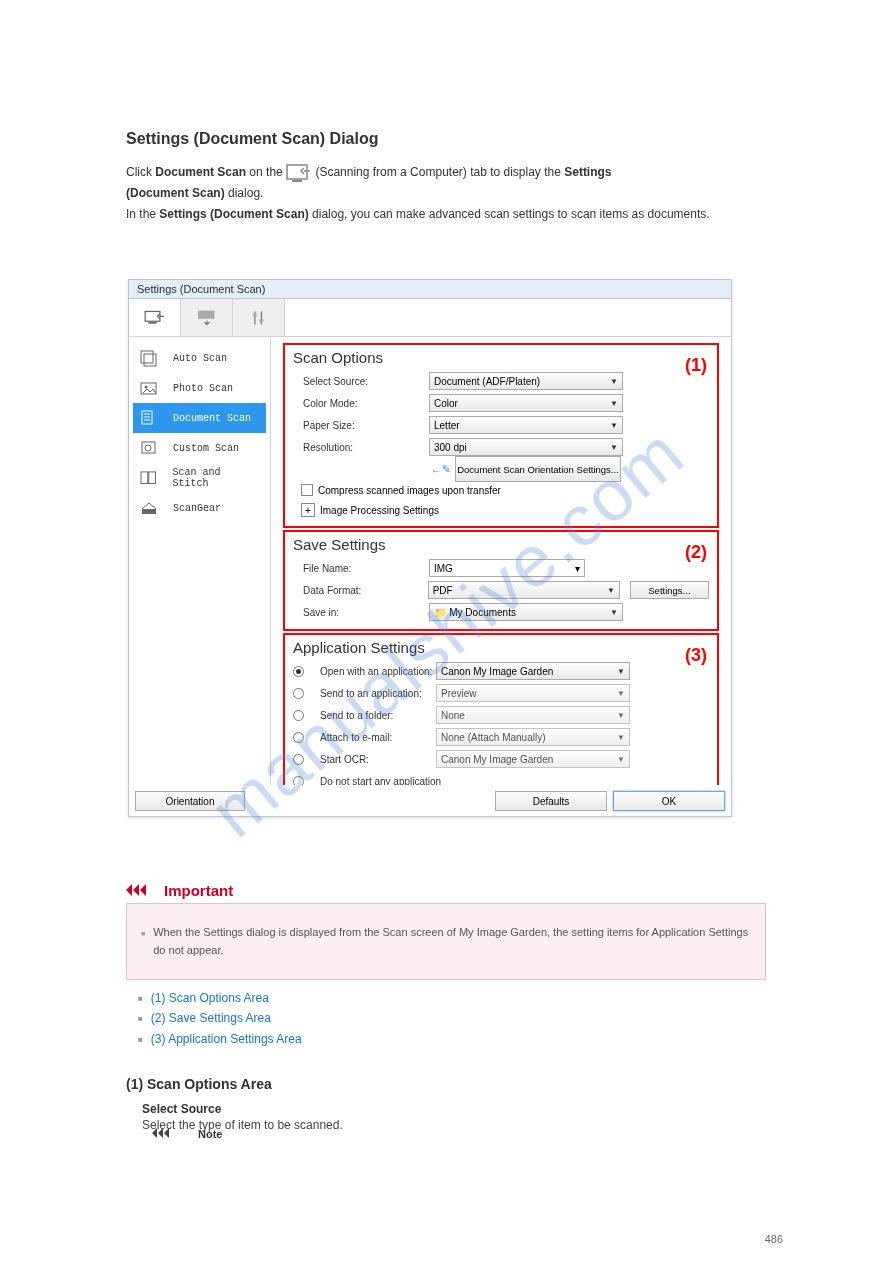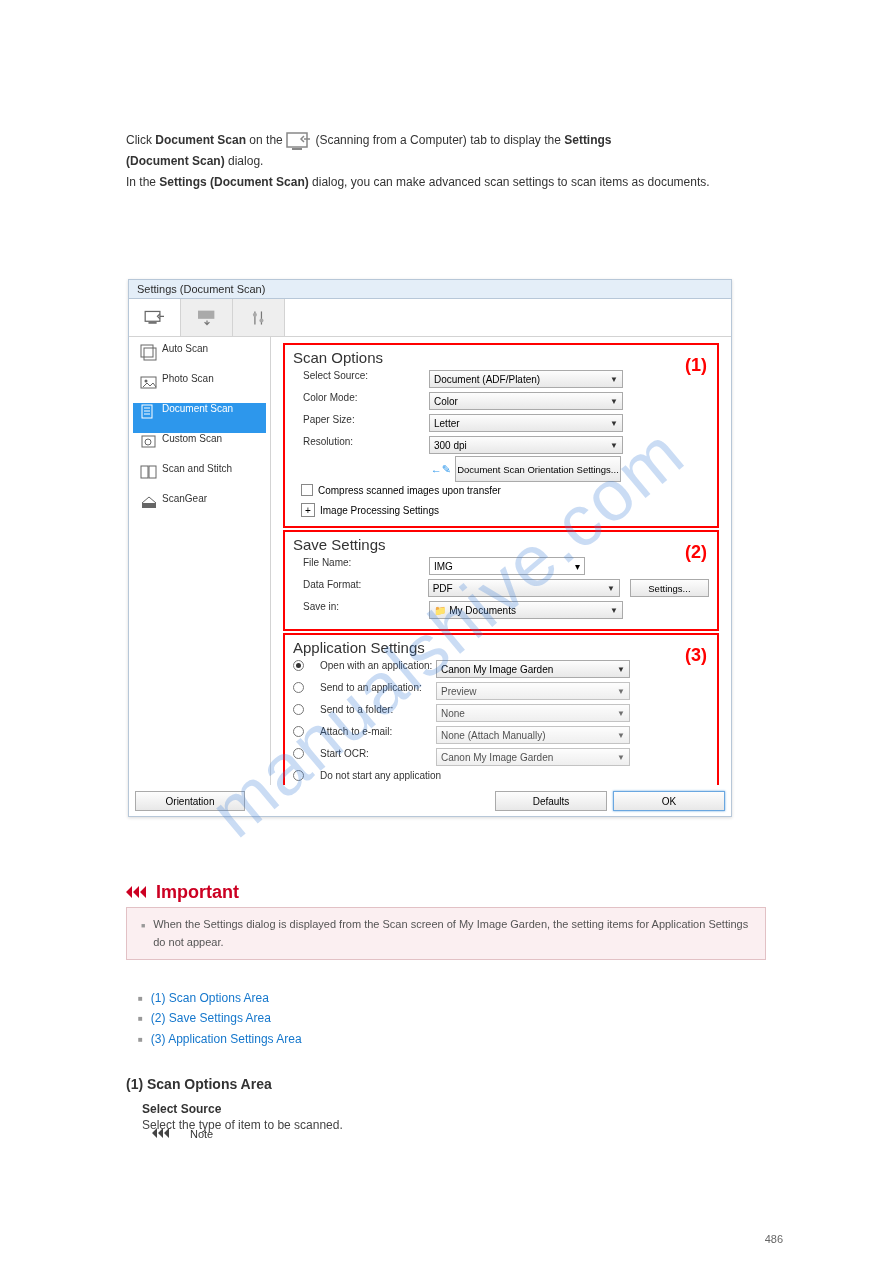--- a/index.html
+++ b/index.html
@@ -18,28 +18,28 @@
 .page-intro p.second { margin-top: 2px; }
 .dialog-img { position: absolute; top: 279px; left: 128px; width: 604px; height: 538px; border: 1px solid #b7c7d8; background: #fff; box-shadow: 0 1px 3px rgba(0,0,0,0.15); }
 .dialog-title { background: #e4eef8; border-bottom: 1px solid #b7c7d8; padding: 3px 8px; font-size: 11px; color: #2b2b2b; }
 .dialog-body { position: relative; height: calc(100% - 18px); }
 .tab-strip { display: flex; height: 38px; border-bottom: 1px solid #d3d3d3; }
 .tab-strip .tab { width: 52px; border-right: 1px solid #d3d3d3; display:flex; align-items:center; justify-content:center; }
 .tab.active { background: #fff; }
 .tab.inactive { background: #eee; }
 .tab svg { width: 24px; height: 18px; }
 .sidebar { position: absolute; top: 38px; left: 0; width: 142px; bottom: 32px; border-right: 1px solid #d3d3d3; padding: 6px 4px; }
-.sidebar-item { height: 30px; display:flex; align-items:flex-start; gap:3px; padding: 0 6px; font-size: 10px; color: #333; }
+.sidebar-item { height: 30px; display:flex; align-items:center; gap:14px; padding: 0 6px; font-size: 10px; color: #333; font-family: Liberation Mono, monospace; }
 .sidebar-item.selected { background: #2d97ec; color:#fff; }
 .sidebar-icon { width:20px; height:18px; display:inline-block; }
 .content { position:absolute; top:38px; left:142px; right:0; bottom:32px; padding: 6px 12px 4px 12px; overflow:hidden; }
 .red-section { border: 2px solid #f00; padding: 4px 8px 6px 8px; margin-bottom: 2px; position:relative; }
 .section-num { position:absolute; right:10px; top:10px; color:#f00; font-weight:bold; font-size:18px; }
 .section-title { font-size:15px; color:#333; margin-bottom: 4px; }
-.row { display:flex; height: 22px; margin-bottom: 0px; }
+.row { display:flex; align-items:center; height: 22px; margin-bottom: 0px; }
 .row .label { width: 136px; padding-left: 10px; font-size:10px; color:#333; }
 .select { width:194px; height:18px; border:1px solid #aaa; background: linear-gradient(#fdfdfd,#e8e8e8); font-size:10px; padding:1px 4px; display:flex; align-items:center; justify-content:space-between; }
 .select .arrow { font-size: 8px; color:#333; }
 .btn-wide { width:194px; height:26px; border:1px solid #aaa; background: linear-gradient(#fdfdfd,#e8e8e8); font-size:9.5px; text-align:center; display:flex; align-items:center; justify-content:center; }
 .small-icon-before { width:26px; display:flex; justify-content:flex-end; padding-right:4px; color:#2d97ec; font-size:11px; }
 .cb-row { display:flex; align-items:center; height:20px; padding-left:8px; font-size:10px; gap:5px; }
 .cb { width:12px; height:12px; border:1px solid #888; background:#fff; display:inline-block; }
 .plus-box { width:14px; height:14px; border:1px solid #888; display:flex; align-items:center; justify-content:center; font-size:10px; background:#fff; }
 .input { width:156px; height:18px; border:1px solid #aaa; background:#fff; font-size:10px; padding:1px 4px; display:flex; align-items:center; justify-content:space-between; }
 .btn-settings { width:80px; height:18px; margin-left:10px; border:1px solid #aaa; background: linear-gradient(#fdfdfd,#e8e8e8); font-size:9.5px; display:flex; align-items:center; justify-content:center; }
@@ -47,37 +47,37 @@
 .radio.checked::after { content:''; position:absolute; width:5px; height:5px; border-radius:50%; background:#333; top:2px; left:2px; }
 .dialog-footer { position:absolute; bottom:4px; left:6px; right:6px; height:24px; display:flex; align-items:center; }
 .btn-footer { height:20px; border:1px solid #aaa; background: linear-gradient(#fdfdfd,#e8e8e8); font-size:10px; display:flex; align-items:center; justify-content:center; }
 .btn-instr { width:110px; }
 .spacer { flex:1; }
 .btn-def { width:112px; margin-right:6px; }
 .btn-ok { width:112px; border-color:#6aa7e0; box-shadow:0 0 2px #6aa7e0; }
 .important-block { position:absolute; top:882px; left:126px; width:640px; }
 .important-arrow { height:12px; }
 .important-arrow svg { height:12px; }
-.important-title { color:#cc0022; font-weight:bold; font-size:18px; margin-left:0; }
-.important-box { border:1px solid #e2c1c5; background:#fbeff1; padding:8px 14px; margin-top:4px; font-size:11px; color:#555; line-height:1.6; }
+.important-title { color:#cc0022; font-weight:bold; font-size:15px; margin-left:8px; }
+.important-box { border:1px solid #e2c1c5; background:#fbeff1; padding:20px 14px; margin-top:4px; font-size:11px; color:#555; line-height:1.6; }
 .important-box .bullet { display:flex; gap:8px; }
 .important-box .sq { color:#999; font-size:7px; margin-top:4px; }
 .body-text { position:absolute; left:126px; width:640px; font-size:12px; color:#333; line-height:1.7; }
 .links-block { top:988px; }
 .links-block ul { list-style:none; padding-left:12px; }
 .links-block li::before { content:"■"; color:#999; font-size:8px; margin-right:8px; position:relative; top:-1px; }
 .links-block a { color:#1577cc; text-decoration:none; }
 .scan-opts-h { position:absolute; top:1076px; left:126px; font-size:14px; font-weight:bold; color:#333; }
 .field-h { font-weight:bold; font-size:12px; color:#333; margin-bottom:2px; }
 .field-desc { font-size:12px; color:#444; }
 .field-block { position:absolute; left:142px; width:610px; }
 .field-block.sel { top:1102px; }
 .note-block { position:absolute; top:1128px; left:152px; width:600px; }
 .note-arrow svg { height:10px; }
-.note-title { font-weight:normal; font-size:11px; color:#333; margin-left:12px; }
+.note-title { font-weight:bold; font-size:11px; color:#333; margin-left:20px; }
 
 .watermark {
   position: absolute;
   top: 50%; left: 50%;
   transform: translate(-50%, -50%) rotate(-40deg);
   font-size: 72px;
   color: rgba(63, 131, 217, 0.28);
   font-weight: normal;
   letter-spacing: 2px;
   pointer-events: none;
@@ -85,20 +85,21 @@
   white-space: nowrap;
 }
 .page-num { position:absolute; bottom:18px; right:110px; font-size:11px; color:#666; }
 </style>
 </head>
 <body>
 
 <div class="watermark">manualshive.com</div>
 
 <div class="page-intro">
+  <div class="page-title">Settings (Document Scan) Dialog</div>
   <p>
     <span>Click </span><b>Document Scan</b><span> on the </span>
     <span class="tab-icon-inline">
       <svg viewBox="0 0 26 22">
           <rect x="1" y="3" width="20" height="14" fill="none" stroke="#888" stroke-width="1.5"></rect>
           <rect x="6" y="18" width="10" height="2" fill="#888"></rect>
           <path d="M24 9 l-6 0 M18 6 l-3 3 l3 3" fill="none" stroke="#888" stroke-width="1.5"></path>
         </svg>
     </span>
     <span> (Scanning from a Computer) tab to display the </span><b>Settings</b>

